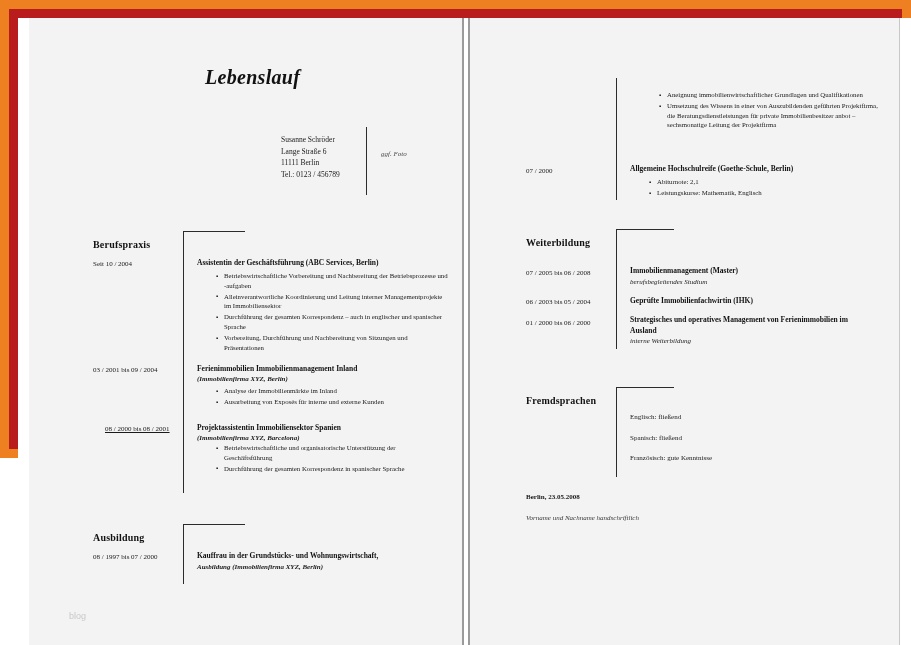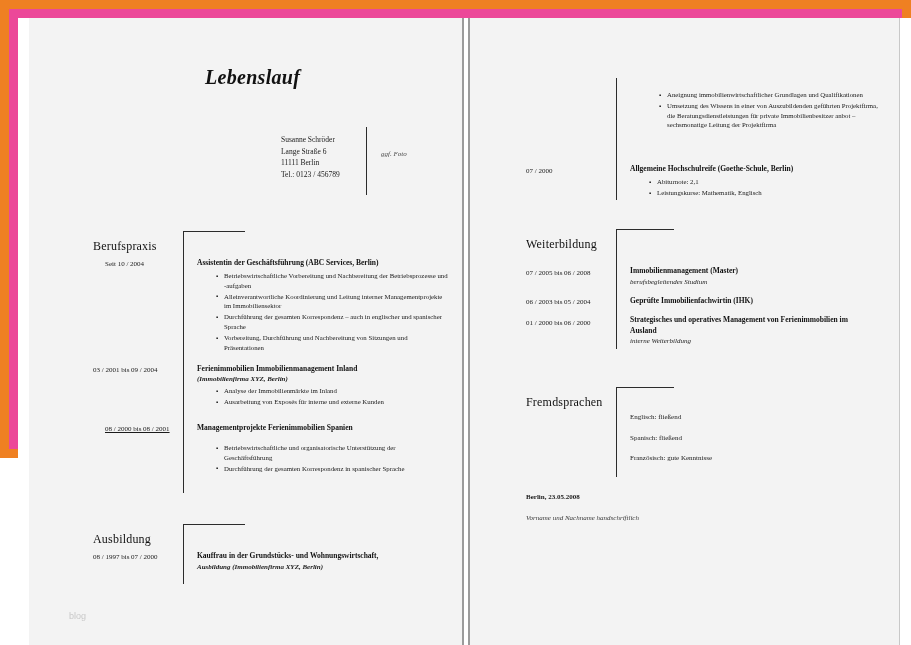--- a/index.html
+++ b/index.html
@@ -12,21 +12,21 @@
     height: 645px;
     font-family: "Liberation Serif", serif;
     overflow: hidden;
   }
   #frame {
     position: absolute;
     left: 0; top: 0;
     width: 911px; height: 458px;
     box-sizing: border-box;
     border: 9px solid #ef8022;
-    background: #ec4899;
+    background: #b91c1c;
   }
   #inner {
     position: absolute;
     left: 9px; top: 9px;
     width: 893px; height: 627px;
     background: #ffffff;
   }
   .page {
     position: absolute;
     top: 0;
@@ -68,22 +68,22 @@
     font-style: italic;
     color: #4a4a4a;
   }
   .vrule {
     position: absolute;
     background: #2b2b2b;
     width: 1px;
   }
   .sec-head {
     position: absolute;
-    font-size: 12px;
-    font-weight: normal;
+    font-size: 10px;
+    font-weight: bold;
     color: #111;
     letter-spacing: 0.2px;
   }
   .date-col {
     position: absolute;
     font-size: 7px;
     color: #1a1a1a;
     line-height: 10px;
   }
   .entry-title {
@@ -167,39 +167,40 @@
         <div>Tel.: 0123 / 456789</div>
       </div>
 
       <div class="vrule" style="left:337px; top:109px; height:68px;"></div>
       <div class="photo-note" style="left:352px; top:132px;">ggf. Foto</div>
 
       <div class="sec-head" style="left:64px; top:221px;">Berufspraxis</div>
       <div class="hline" style="left:154px; top:213px; width:62px;"></div>
       <div class="vrule" style="left:154px; top:213px; height:262px;"></div>
 
-      <div class="date-col" style="left:64px; top:241px;margin-left:12px;">Seit 10 / 2004</div>
+      <div class="date-col" style="left:64px; top:241px;">Seit 10 / 2004</div>
       <div class="entry-title" style="left:168px; top:240px; width:250px;">Assistentin der Geschäftsführung (ABC Services, Berlin)</div>
       <ul class="bullets" style="left:186px; top:253px; width:225px;">
         <li>Betriebswirtschaftliche Vorbereitung und Nachbereitung der Betriebsprozesse und -aufgaben</li>
         <li>Alleinverantwortliche Koordinierung und Leitung interner Managementprojekte im Immobiliensektor</li>
         <li>Durchführung der gesamten Korrespondenz – auch in englischer und spanischer Sprache</li>
         <li>Vorbereitung, Durchführung und Nachbereitung von Sitzungen und Präsentationen</li>
       </ul>
 
       <div class="date-col" style="left:64px; top:347px;">03 / 2001 bis 09 / 2004</div>
       <div class="entry-title" style="left:168px; top:346px; width:250px;">Ferienimmobilien Immobilienmanagement Inland</div>
       <div class="entry-sub" style="left:168px; top:356px; width:250px; font-weight:bold;">(Immobilienfirma XYZ, Berlin)</div>
       <ul class="bullets" style="left:186px; top:368px; width:215px;">
         <li>Analyse der Immobilienmärkte im Inland</li>
         <li>Ausarbeitung von Exposés für interne und externe Kunden</li>
       </ul>
 
       <div class="date-col" style="left:76px; top:406px;text-decoration:underline;">08 / 2000 bis 08 / 2001</div>
-      <div class="entry-title" style="left:168px; top:405px; width:250px;">Managementprojekte Ferienimmobilien Spanien</div>
+      <div class="entry-title" style="left:168px; top:405px; width:250px;">Projektassistentin Immobiliensektor Spanien</div>
+      <div class="entry-sub" style="left:168px; top:415px; width:250px; font-weight:bold;">(Immobilienfirma XYZ, Barcelona)</div>
       <ul class="bullets" style="left:186px; top:425px; width:220px;">
         <li>Betriebswirtschaftliche und organisatorische Unterstützung der Geschäftsführung</li>
         <li>Durchführung der gesamten Korrespondenz in spanischer Sprache</li>
       </ul>
 
       <div class="sec-head" style="left:64px; top:514px;">Ausbildung</div>
       <div class="hline" style="left:154px; top:506px; width:62px;"></div>
       <div class="vrule" style="left:154px; top:506px; height:60px;"></div>
 
       <div class="date-col" style="left:64px; top:534px;">08 / 1997 bis 07 / 2000</div>

